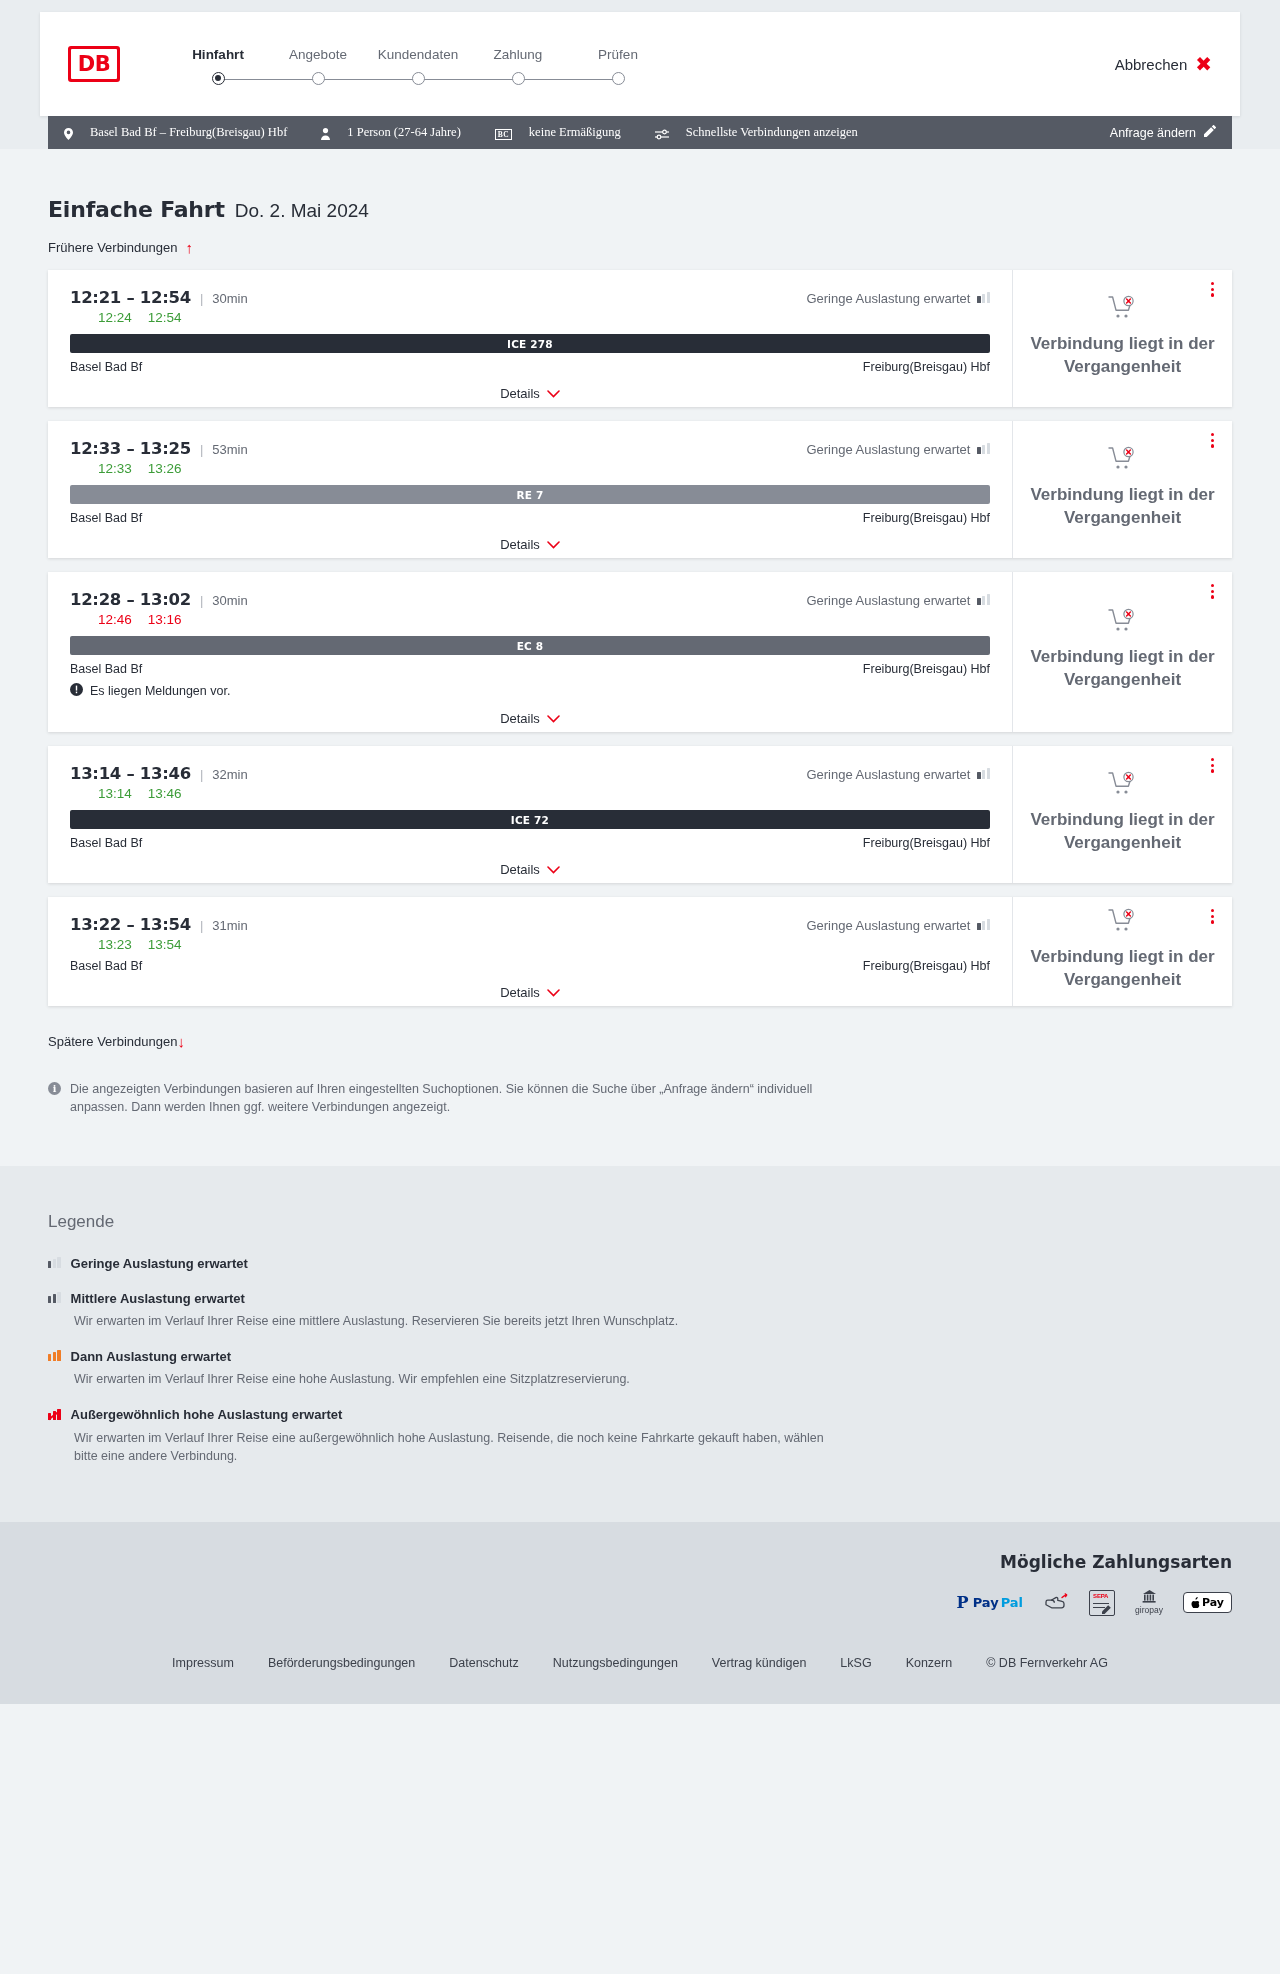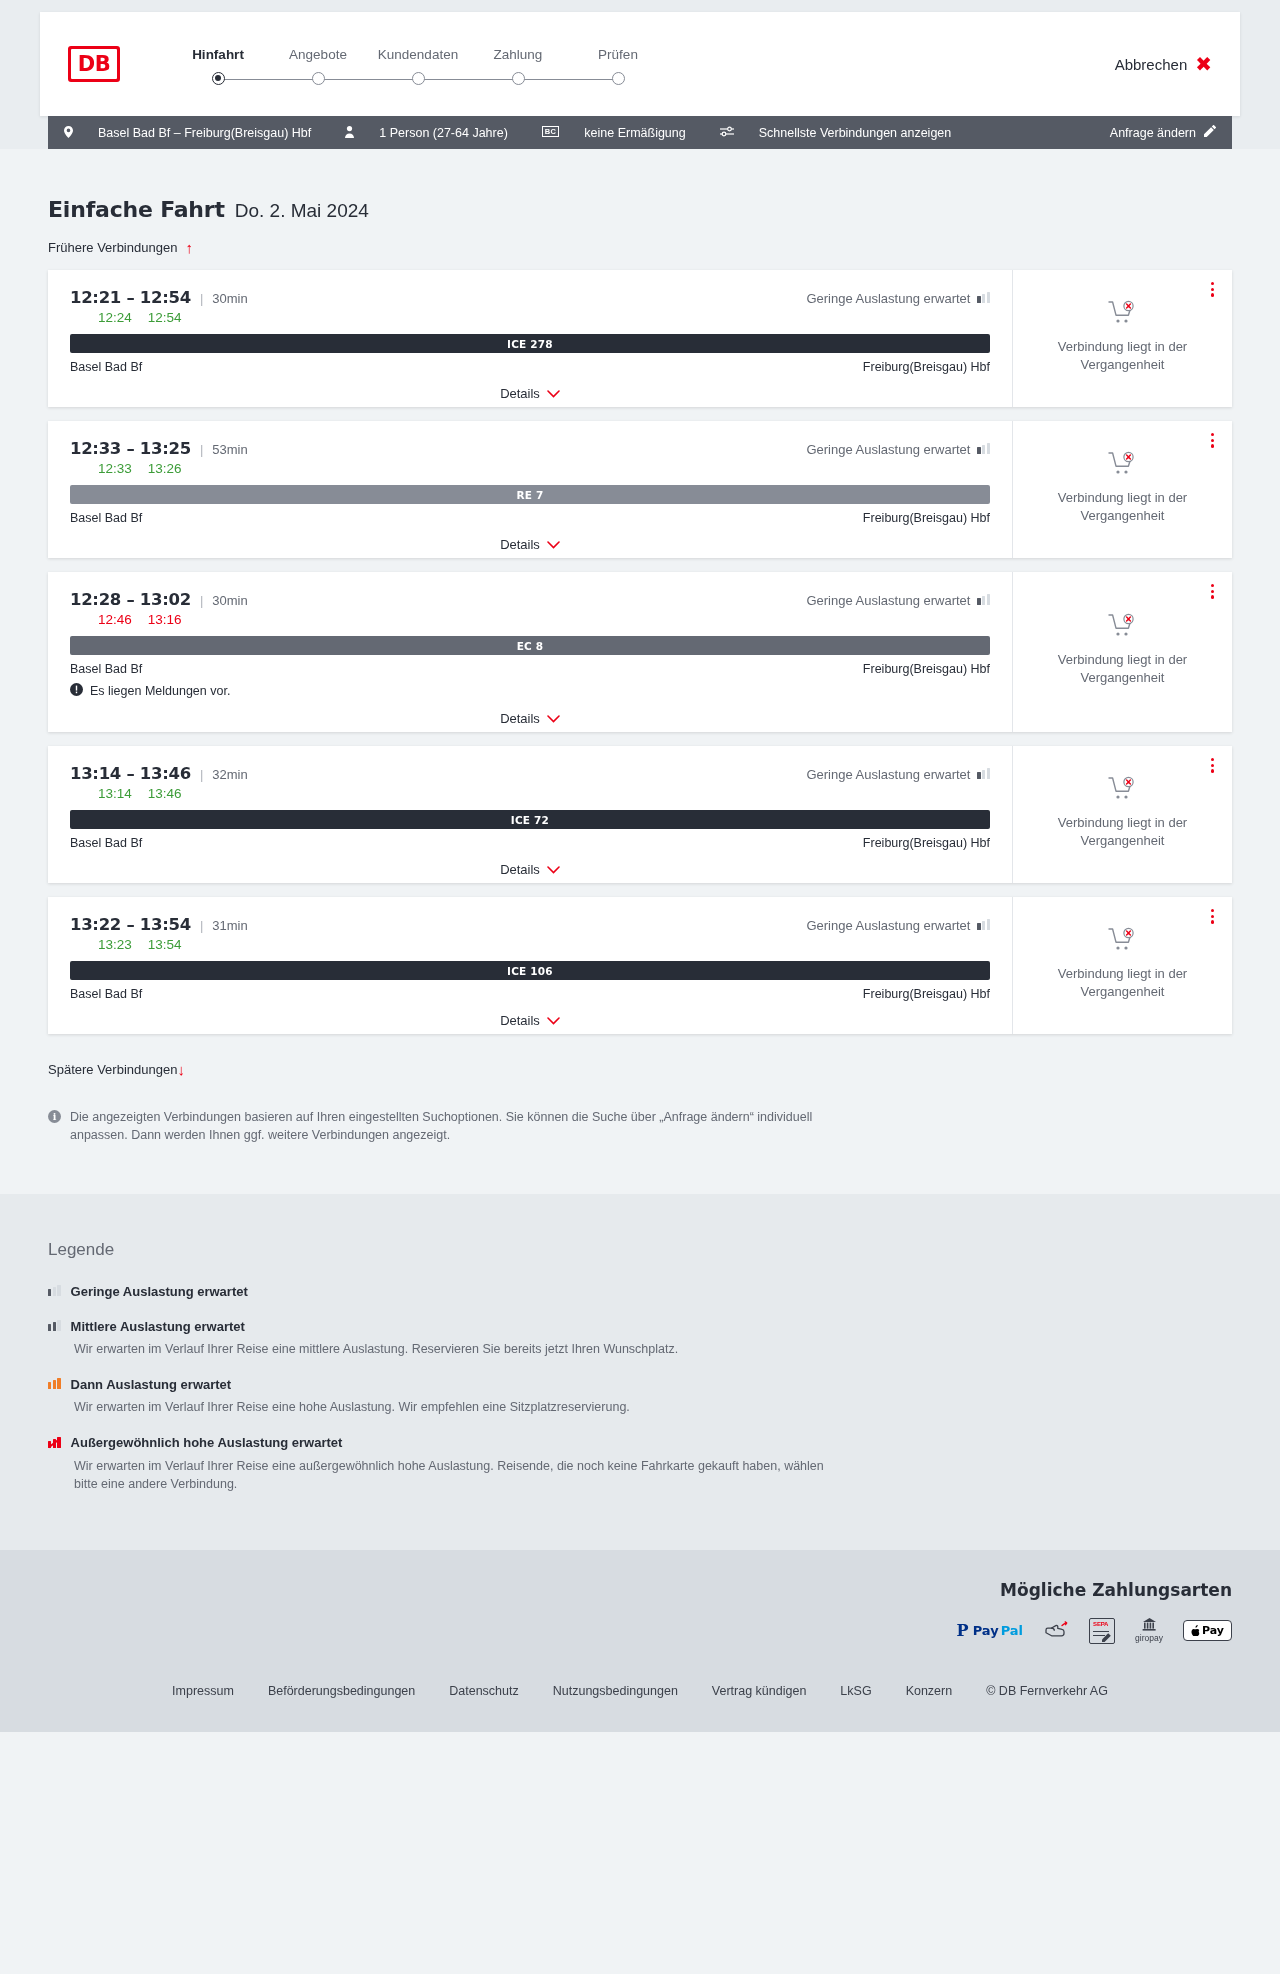--- a/index.html
+++ b/index.html
@@ -103,21 +103,21 @@
     background: #555a64;
     margin: 0 48px;
     height: 33px;
     display: flex;
     align-items: center;
     padding: 0 16px;
     color: #ffffff;
     font-size: 12.5px;
     position: relative;
   }
-  .sb-item { display: flex; align-items: flex-start; gap: 25px; margin-right: 34px; white-space: nowrap; }
+  .sb-item { display: flex; align-items: flex-end; gap: 17px; margin-right: 34px; white-space: nowrap; font-family: Liberation Serif, serif; }
   .sb-item .ic { display: inline-flex; align-items: center; }
   .sb-right { margin-left: auto; display: flex; align-items: center; gap: 8px; cursor: pointer; }
   .bc-badge {
     border: 1.2px solid #fff; font-size: 7.5px; font-weight: 700;
     padding: 1px 2px; line-height: 1; letter-spacing: .3px;
   }
 
   
   .main { padding: 0 48px; background: #f0f3f5; }
   .title-row {
@@ -154,21 +154,21 @@
   }
   .kebab {
     position: absolute; top: 8px; right: 14px;
     display: flex; flex-direction: column; gap: 2.5px;
     cursor: pointer; padding: 4px;
   }
   .kebab i { width: 3.2px; height: 3.2px; border-radius: 50%; background: #ec0016; display:block; }
 
   .cart-icon { margin-bottom: 8px; }
   .past-text {
-    font-size: 13px; color: #646973; text-align: center; line-height: 1.35;
+    font-size: 17px; color: #646973; text-align: center; line-height: 1.35; font-weight: bold;
   }
 
   .row-top { display: flex; align-items: baseline; }
   .times { font-family: "DejaVu Sans", sans-serif; font-weight: 700; font-size: 16.5px; color: #282d37; letter-spacing: -0.3px; }
   .sep { color: #b0b4bb; margin: 0 9px; font-size: 13px; }
   .dur { font-size: 13px; color: #646973; }
   .occ {
     margin-left: auto; display: flex; align-items: center; gap: 7px;
     font-size: 13px; color: #646973; white-space: nowrap;
   }
@@ -605,23 +605,20 @@
                   <span class="b1 on"></span>
                   <span class="b2 off"></span>
                   <span class="b3 off"></span>
                 </span></span>
             </span>
           </div>
           <div class="rt-times ontime">
             <span>13:23</span>
             <span>13:54</span>
           </div>
-          <div class="train-bar ice">
-            <span>ICE 106</span>
-          </div>
           <div class="stations">
             <span>Basel Bad Bf</span>
             <span>Freiburg(Breisgau) Hbf</span>
           </div>
           <div class="details-row">
             <span class="details">
               <span>Details</span>
               <span class="chev"><svg width="13" height="8" viewBox="0 0 13 8">
                   <path d="M1 1l5.5 5.5L12 1" fill="none" stroke="#ec0016" stroke-width="1.6" stroke-linecap="round"></path>
                 </svg></span>

